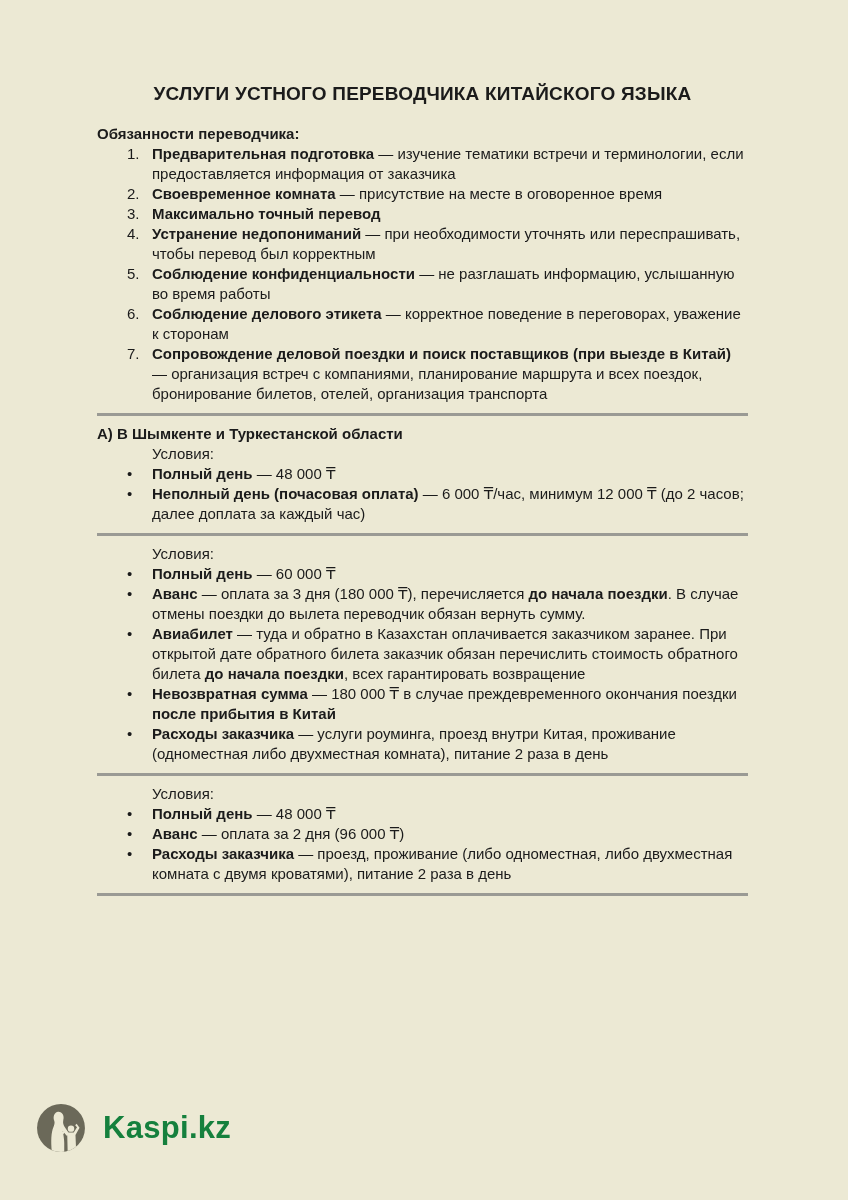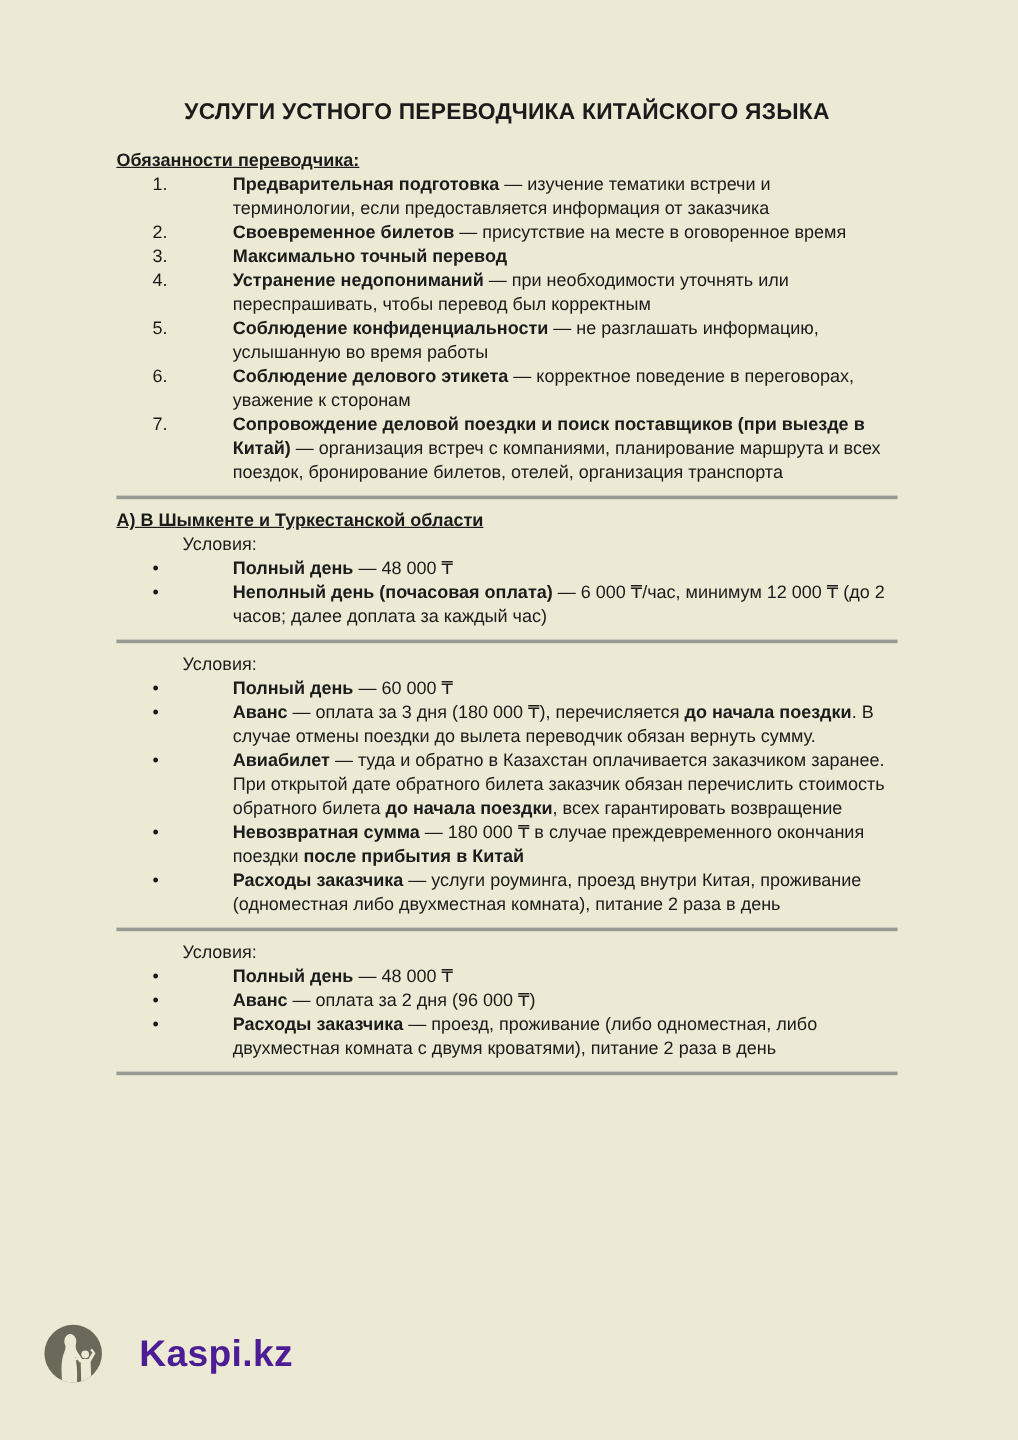--- a/index.html
+++ b/index.html
@@ -12,51 +12,51 @@
     font-family: "Liberation Sans", "DejaVu Sans", sans-serif;
     font-size: 15px;
     line-height: 20px;
   }
   .doc { position: absolute; left: 97px; top: 82px; width: 651px; }
   .title {
     font-size: 19px; line-height: 24px; font-weight: 700;
     text-align: center; margin: 0 0 18px 0; letter-spacing: 0.2px;
   }
   .bold, .b { font-weight: 700; }
-  .heading { font-weight: 700; text-decoration: underline; }
+  .heading { font-weight: 700; }
   .row { display: flex; padding-left: 30px; }
   .marker { width: 25px; flex: 0 0 25px; }
-  .text { flex: 1; margin-left: 42px; }
+  .text { flex: 1; }
   .cond { padding-left: 55px; }
   .divider { height: 3px; background: #9A9A94; margin: 9px 0 8px 0; border: 0; }
   .footnote { font-style: italic; margin-top: 15px; }
   .logo { position: absolute; left: 36px; top: 1103px; display: flex; align-items: center; }
   .logo-mark { width: 50px; height: 50px; flex: 0 0 50px; }
   .logo-text {
-    margin-left: 30px;
-    font-size: 31px; font-weight: 700; color: #4c1d95; letter-spacing: 0.3px;
+    margin-left: 17px;
+    font-size: 31px; font-weight: 700; color: #15803d; letter-spacing: 0.3px;
   }
 </style>
 </head>
 <body>
 
 <div class="doc">
 
   <h1 class="title">УСЛУГИ УСТНОГО ПЕРЕВОДЧИКА КИТАЙСКОГО ЯЗЫКА</h1>
 
   <div class="heading">Обязанности переводчика:</div>
 
   <div>
     <div class="row">
       <span class="marker">1.</span>
       <span class="text"><span class="b">Предварительная подготовка</span><span> — изучение тематики встречи и терминологии, если предоставляется информация от заказчика</span></span>
     </div>
     <div class="row">
       <span class="marker">2.</span>
-      <span class="text"><span class="b">Своевременное билетов</span><span> — присутствие на месте в оговоренное время</span></span>
+      <span class="text"><span class="b">Своевременное комната</span><span> — присутствие на месте в оговоренное время</span></span>
     </div>
     <div class="row">
       <span class="marker">3.</span>
       <span class="text"><span class="b">Максимально точный перевод</span></span>
     </div>
     <div class="row">
       <span class="marker">4.</span>
       <span class="text"><span class="b">Устранение недопониманий</span><span> — при необходимости уточнять или переспрашивать, чтобы перевод был корректным</span></span>
     </div>
     <div class="row">

